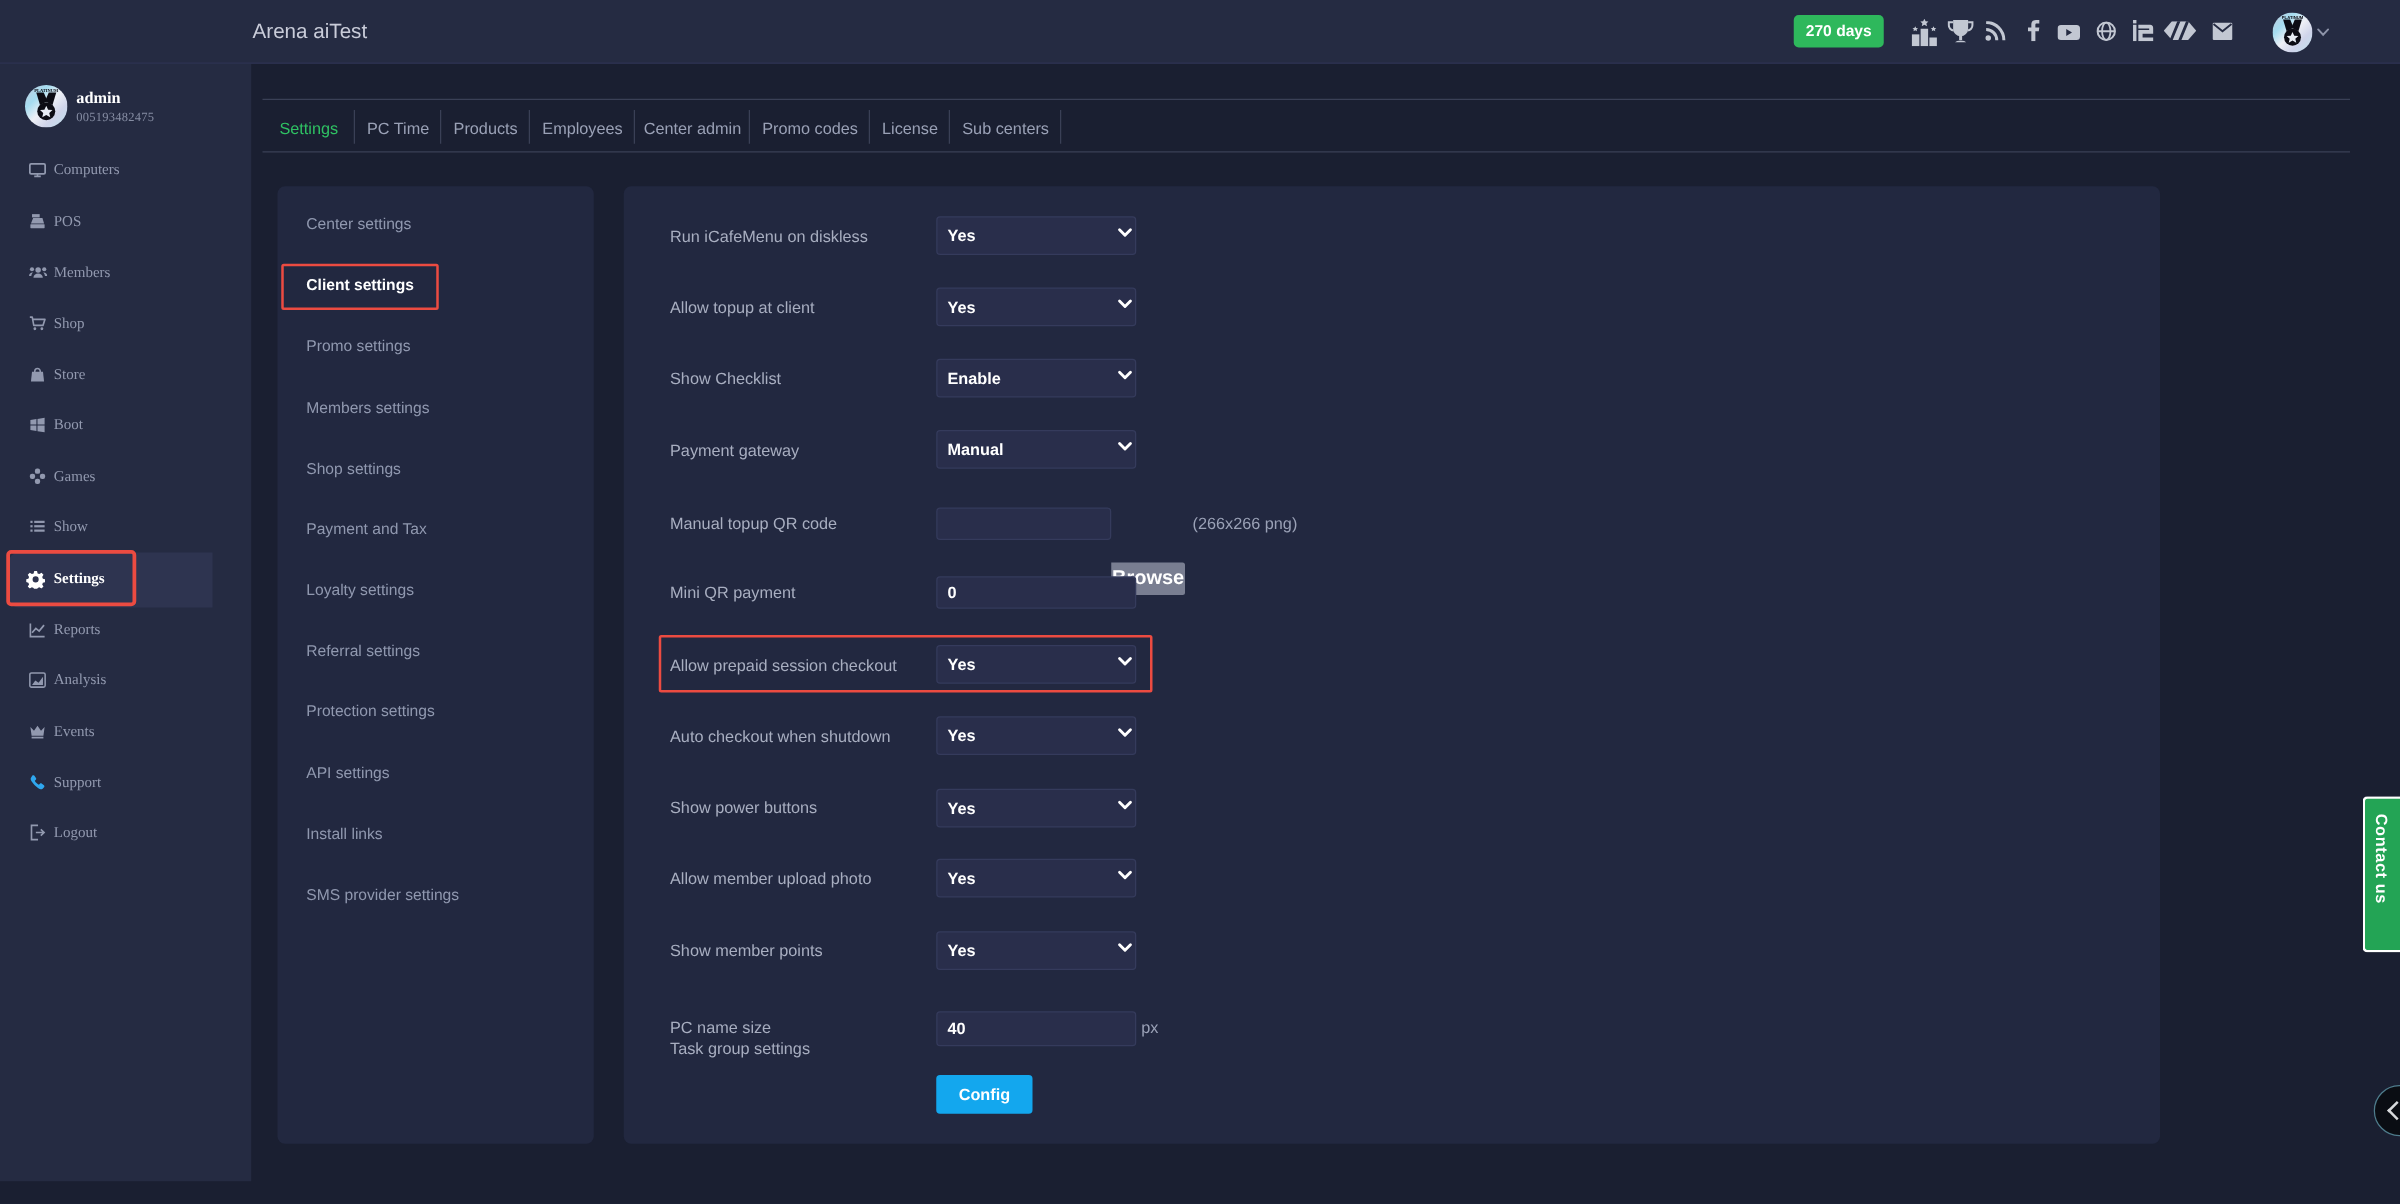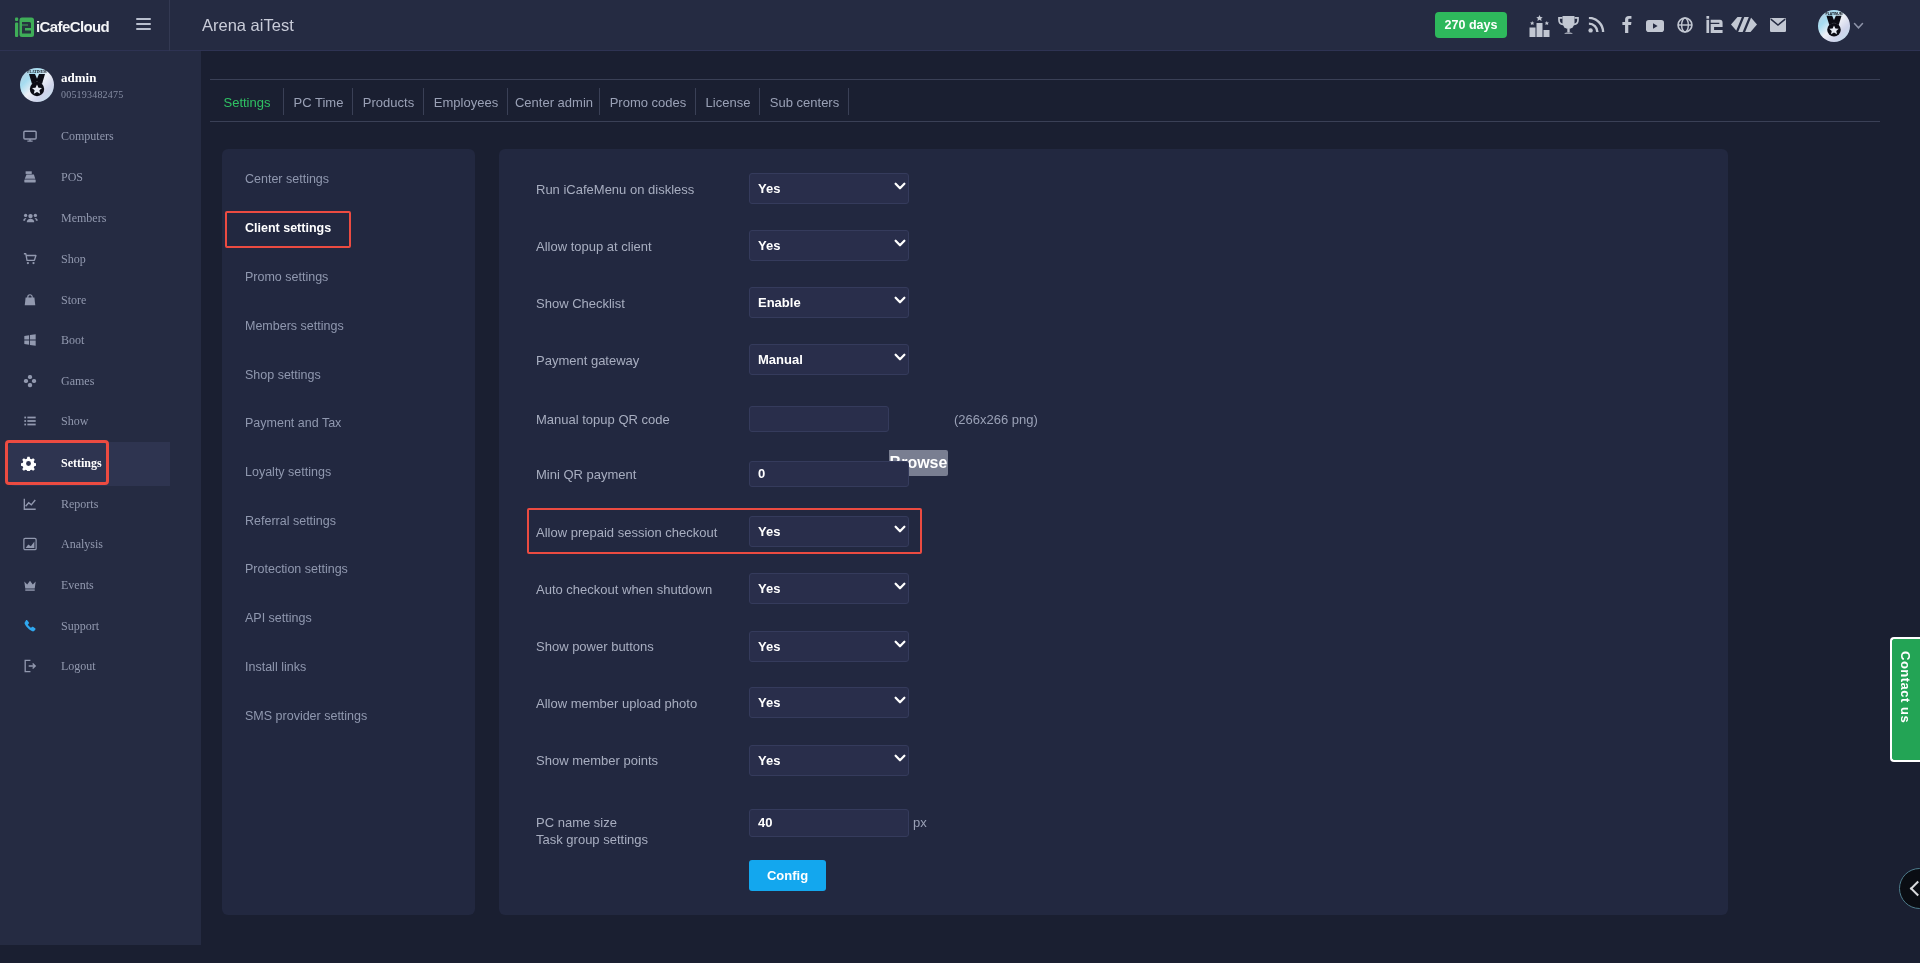--- a/index.html
+++ b/index.html
@@ -13,21 +13,21 @@
 #logoarea { position:absolute; left:0; top:0; width:170px; height:51px; border-right:1px solid #333952; }
 #logotxt { position:absolute; left:36px; top:18px; color:#f2f3f6; font-size:15px; font-weight:bold; letter-spacing:-0.6px; }
 #burger { position:absolute; left:136px; top:18px; width:15px; height:13px; }
 #burger div { height:2px; background:#b9bfce; border-radius:2px; margin-bottom:3px; }
 #pagetitle { position:absolute; left:202px; top:16px; color:#c9ccd9; font-size:16.5px; }
 
 
 #sidebar { position:absolute; left:0; top:51px; width:201px; height:894px; background:#252b42;font-family:Liberation Serif, serif; }
 .sb-item { position:absolute; left:0; width:170px; height:41px; }
 .sb-item .ic { position:absolute; left:23px; top:50%; transform:translateY(-50%); width:14px; height:14px; }
-.sb-item .lb { position:absolute; left:43px; top:50%; transform:translateY(-50%); font-size:12px; color:#9299af;margin-left:18px; }
+.sb-item .lb { position:absolute; left:43px; top:50%; transform:translateY(-50%); font-size:12px; color:#9299af; }
 .sb-item.active { }
 #sbhl { position:absolute; left:7px; top:390.5px; width:163px; height:44px; background:#2e3450; border-radius:8px 0 0 8px; }
 .sb-item.active .ic { left:21px; }
 .sb-item.active .lb { color:#fff; font-weight:bold; }
 
 #user { position:absolute; left:0; top:0px; width:170px; height:60px; }
 
 
 .redbox { position:absolute; border:2px solid #ec4b41; }
 
@@ -193,34 +193,20 @@
     <div class="sb-item" style="top:594px">
         <span class="ic"><svg width="14" height="14" viewBox="0 0 16 16">
             <path d="M8.5 1.5 L2.5 1.5 L2.5 14.5 L8.5 14.5" fill="none" stroke="#9299af" stroke-width="1.5"></path>
             <path d="M6.5 8 L13.5 8 M11 5.2 L14 8 L11 10.8" fill="none" stroke="#9299af" stroke-width="1.5"></path>
           </svg></span>
         <span class="lb">Logout</span>
       </div>
   </div>
 
   <div id="topbar">
-    <div id="logoarea">
-      <svg style="position:absolute;left:15px;top:17px" width="19" height="20" viewBox="0 0 19 20">
-        <rect x="0" y="5.5" width="3.2" height="14.5" rx="1" fill="#3fae58"></rect>
-        <rect x="0" y="0.5" width="3.2" height="3.6" rx="1" fill="#3fae58"></rect>
-        <rect x="4.5" y="0.5" width="14.5" height="19.5" rx="2.5" fill="#3fae58"></rect>
-        <path d="M7 5 L14.5 5 Q16 5 16 6.5 L16 11 L10 11 L10 13.5 L16 13.5 L16 16.5 L7 16.5 L7 8.5 L13 8.5 L13 7.5 L7 7.5 Z" fill="#23293d" opacity="0.9"></path>
-      </svg>
-      <div id="logotxt">iCafeCloud</div>
-      <div id="burger">
-          <div></div>
-          <div></div>
-          <div style="margin:0"></div>
-        </div>
-    </div>
     <div id="pagetitle">Arena aiTest</div>
     <div class="abs" style="left:1435px; top:12px; width:72px; height:26px; background:#2eb85c; border-radius:4px; color:#fff; font-size:12.5px; font-weight:bold; text-align:center; line-height:26px;">270 days</div>
 
     <svg class="abs" style="left:1529px;top:15px" width="21" height="22" viewBox="0 0 21 22">
       <path d="M10.5 0 l1 2 2.2.2 -1.6 1.5.5 2.2 -2.1-1.2 -2.1 1.2.5-2.2 -1.6-1.5 2.2-.2z" fill="#c2c7d2"></path>
       <path d="M3.2 6 l.7 1.4 1.5.1 -1.1 1 .3 1.5 -1.4-.8 -1.4.8.3-1.5 -1.1-1 1.5-.1z" fill="#c2c7d2"></path>
       <path d="M17.8 6 l.7 1.4 1.5.1 -1.1 1 .3 1.5 -1.4-.8 -1.4.8.3-1.5 -1.1-1 1.5-.1z" fill="#c2c7d2"></path>
       <rect x="7.5" y="8" width="6" height="14" fill="#c2c7d2"></rect>
       <rect x="0.5" y="12.5" width="6" height="9.5" fill="#c2c7d2"></rect>
       <rect x="14.5" y="15" width="6" height="7" fill="#c2c7d2"></rect>

